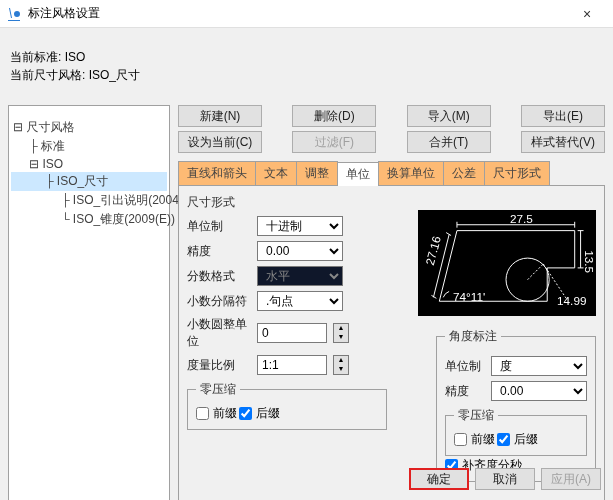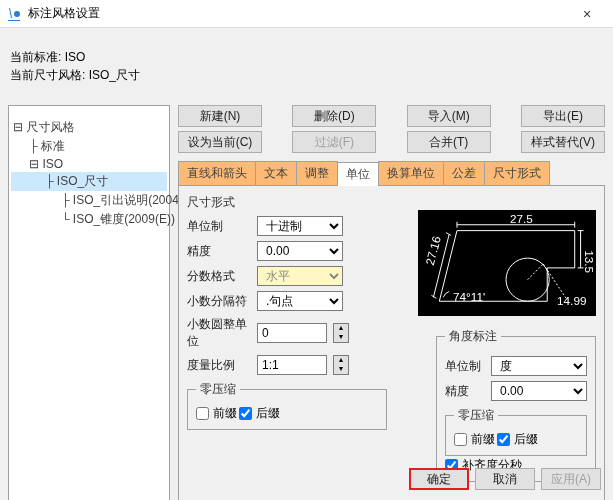--- a/index.html
+++ b/index.html
@@ -23,21 +23,21 @@
 .btn{height:22px;border:1px solid #adadad;background:#e1e1e1;padding:0 8px;display:inline-flex;align-items:center;justify-content:center;min-width:84px;color:#222}
 .btn.dis{color:#a0a0a0}
 .tabs{display:flex;border-bottom:1px solid #a0a0a0;margin-top:4px}
 .tab{padding:3px 8px;border:1px solid #a0a0a0;border-bottom:none;background:#fdba74;margin-right:-1px;color:#444}
 .tab.act{background:#fff;position:relative;top:1px}
 .panel{border:1px solid #a0a0a0;border-top:none;background:#f0f0f0;padding:8px;height:320px;position:relative}
 .seclabel{color:#333;margin-bottom:4px}
 .row{display:flex;align-items:center;margin:5px 0;gap:6px}
 .row label{width:64px;color:#212121}
 select,input.text{height:20px;border:1px solid #7a7a7a;background:#fff;padding:0 4px;width:86px}
-select.dis,.row.dis select{background:#fef9c3;color:#888}
+select.dis,.row.dis select{background:#0f172a;color:#888}
 input.num{width:70px;height:20px;border:1px solid #7a7a7a;background:#fff;padding:0 4px}
 .spin{width:16px;height:20px;display:inline-flex;flex-direction:column;border:1px solid #7a7a7a;background:#e1e1e1}
 .spin div{flex:1;font-size:7px;text-align:center;line-height:8px}
 .preview{position:absolute;right:8px;top:24px;width:178px;height:106px;background:#000;border:1px solid #000}
 .preview svg{width:100%;height:100%}
 fieldset{border:1px solid #a0a0a0;padding:6px 8px;margin-top:6px}
 fieldset legend{padding:0 4px;color:#333}
 .angle{position:absolute;right:8px;top:136px;width:144px}
 .cbrow{display:flex;gap:2px;align-items:flex-start;margin:1px 0}
 input[type=checkbox]{width:13px;height:13px;margin-right:4px;vertical-align:middle}

